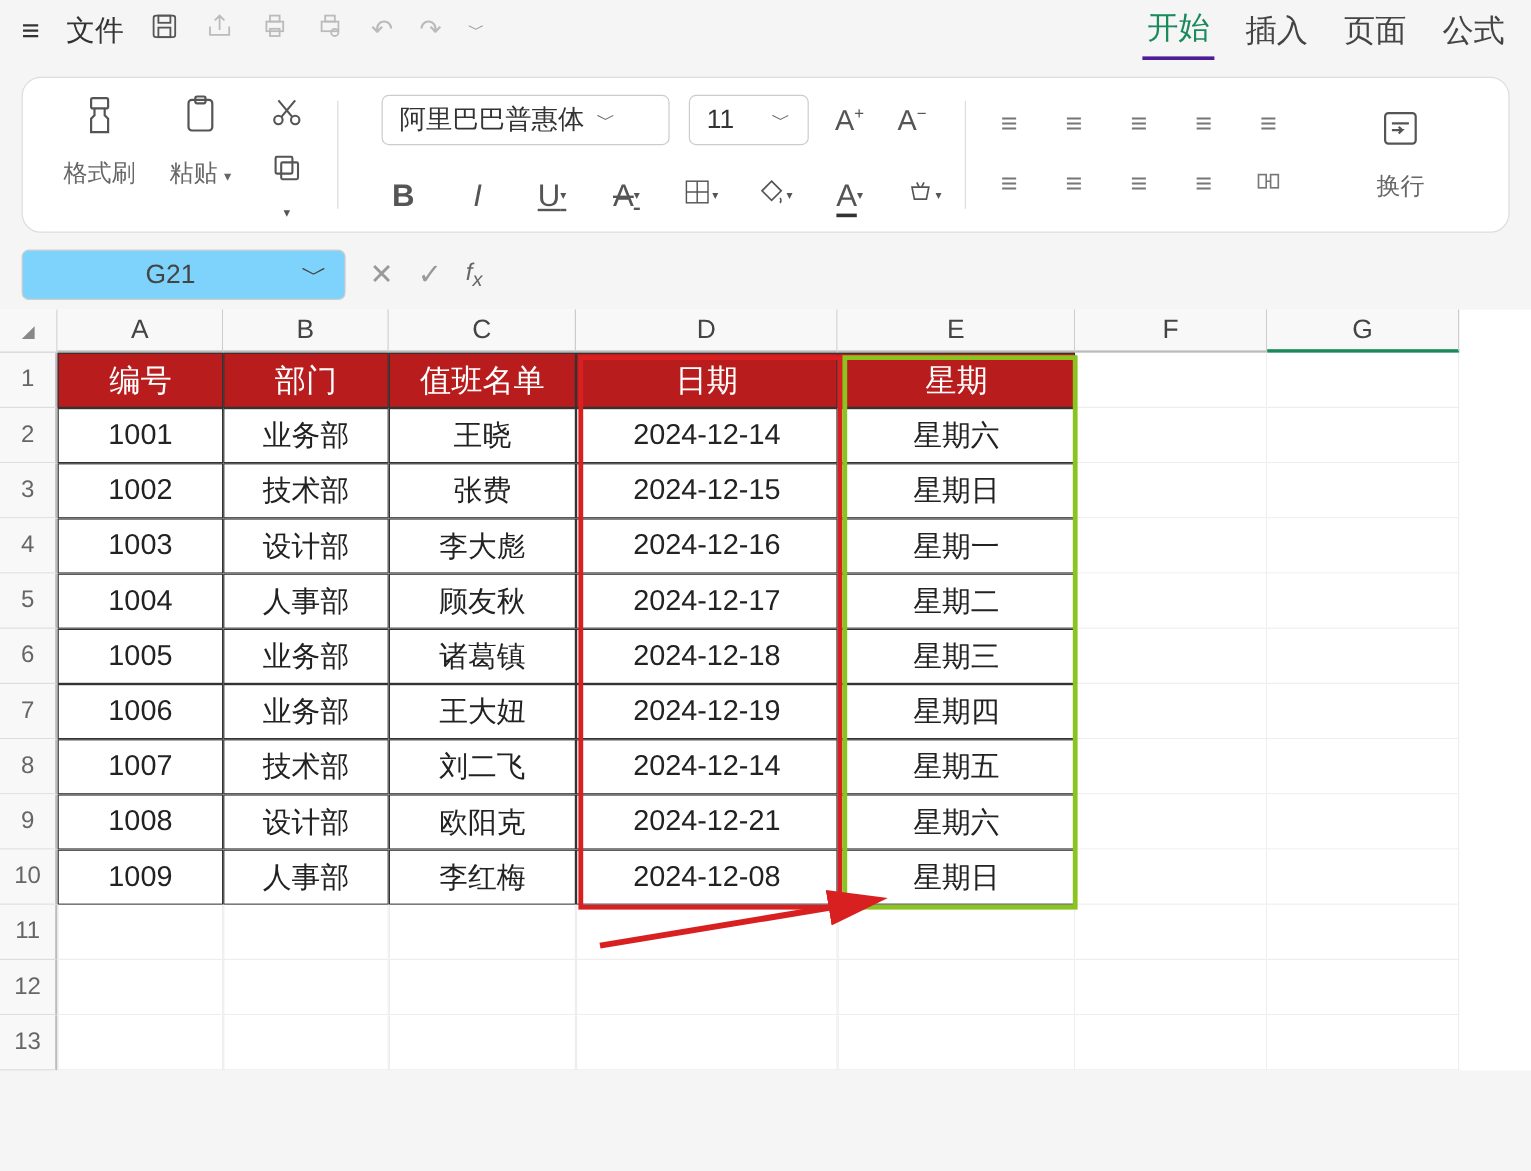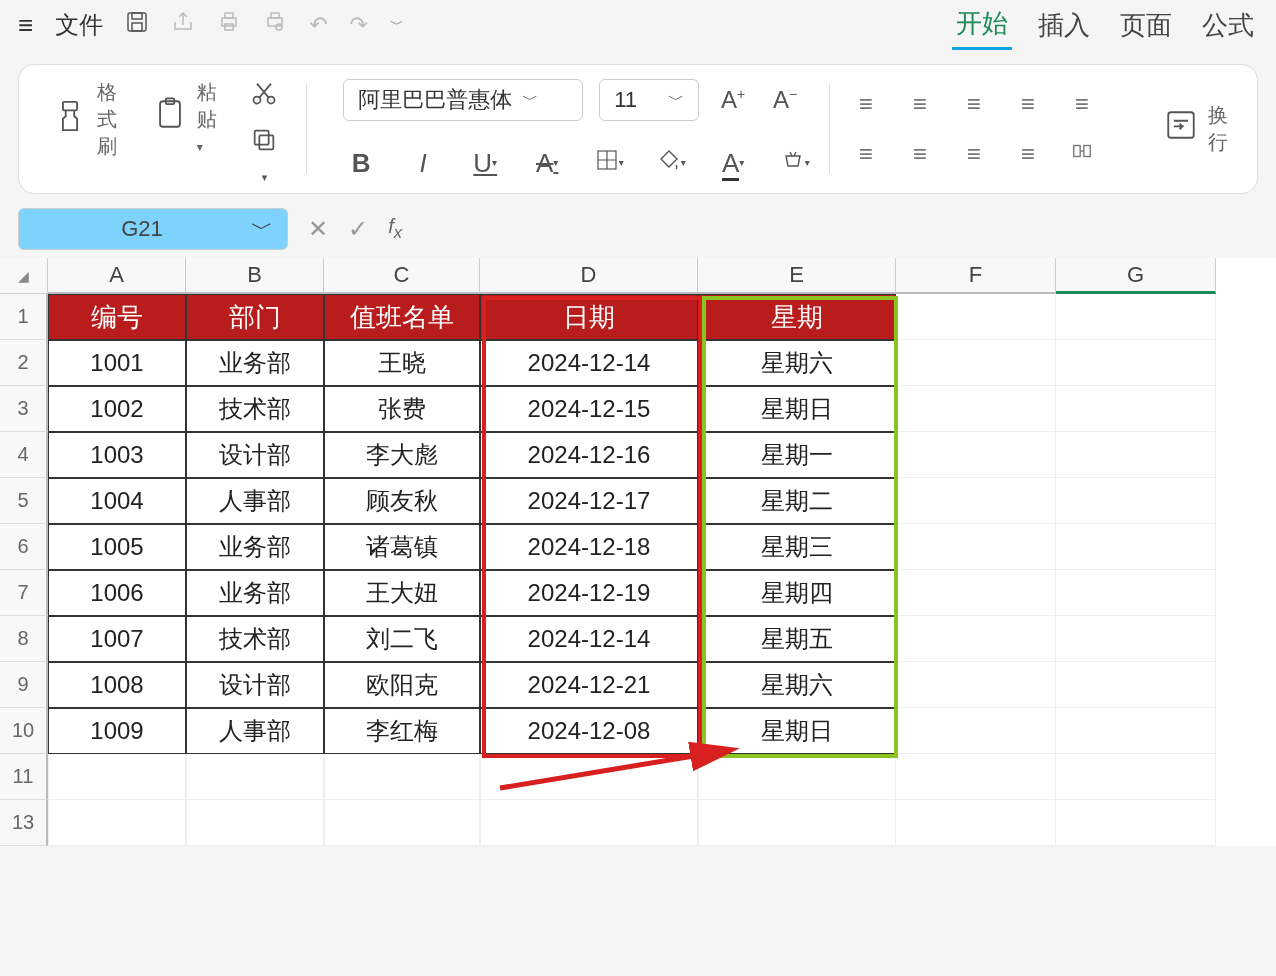--- a/index.html
+++ b/index.html
@@ -27,21 +27,21 @@
 .top-menu .file-label { color: #333; font-size: 24px; }
 .top-menu .icon-btn { color: #888; cursor: pointer; }
 .top-menu .spacer { flex: 1; }
 .top-menu .tab {
   font-size: 26px;
   color: #444;
   padding: 6px 4px;
 }
 .top-menu .tab.active {
   color: #1a8a5a;
-  border-bottom: 3px solid #0ea5e9;
+  border-bottom: 3px solid #4c1d95;
   font-weight: 500;
 }
 
 
 .ribbon {
   margin: 14px 18px 14px 18px;
   background: #fff;
   border: 1px solid #ddd;
   border-radius: 16px;
   height: 130px;
@@ -52,25 +52,27 @@
 }
 .ribbon .group {
   display: flex;
   align-items: flex-start;
   gap: 26px;
   height: 100%;
   padding: 14px 8px 8px 8px;
 }
 .ribbon .vbtn {
   display: flex;
+  flex-direction: column;
   align-items: center;
   gap: 10px;
   color: #555;
   font-size: 20px;
   min-width: 56px;
+  text-align: right;
 }
 .ribbon .vbtn .ico { font-size: 32px; color: #555; }
 .ribbon .vbtn .lbl { font-size: 20px; color: #666; }
 .ribbon .divider {
   width: 1px;
   height: 90px;
   background: #ddd;
   margin: 0 8px;
 }
 .ribbon .stack {
@@ -514,20 +516,30 @@
         <div class="rh">11</div>
         <div class="cell wA empty"></div>
         <div class="cell wB empty"></div>
         <div class="cell wC empty"></div>
         <div class="cell wD empty"></div>
         <div class="cell wE empty"></div>
         <div class="cell wF" style="border-top: none; border-right: 1px solid rgb(238, 238, 238); border-bottom: 1px solid rgb(238, 238, 238); border-left: none; border-image: initial;"></div>
         <div class="cell wG" style="border-top: none; border-right: 1px solid rgb(238, 238, 238); border-bottom: 1px solid rgb(238, 238, 238); border-left: none; border-image: initial;"></div>
       </div>
       <div class="srow">
+        <div class="rh">12</div>
+        <div class="cell wA empty"></div>
+        <div class="cell wB empty"></div>
+        <div class="cell wC empty"></div>
+        <div class="cell wD empty"></div>
+        <div class="cell wE empty"></div>
+        <div class="cell wF" style="border-top: none; border-right: 1px solid rgb(238, 238, 238); border-bottom: 1px solid rgb(238, 238, 238); border-left: none; border-image: initial;"></div>
+        <div class="cell wG" style="border-top: none; border-right: 1px solid rgb(238, 238, 238); border-bottom: 1px solid rgb(238, 238, 238); border-left: none; border-image: initial;"></div>
+      </div>
+      <div class="srow">
         <div class="rh">13</div>
         <div class="cell wA empty"></div>
         <div class="cell wB empty"></div>
         <div class="cell wC empty"></div>
         <div class="cell wD empty"></div>
         <div class="cell wE empty"></div>
         <div class="cell wF" style="border-top: none; border-right: 1px solid rgb(238, 238, 238); border-bottom: 1px solid rgb(238, 238, 238); border-left: none; border-image: initial;"></div>
         <div class="cell wG" style="border-top: none; border-right: 1px solid rgb(238, 238, 238); border-bottom: 1px solid rgb(238, 238, 238); border-left: none; border-image: initial;"></div>
       </div>
     </div>

